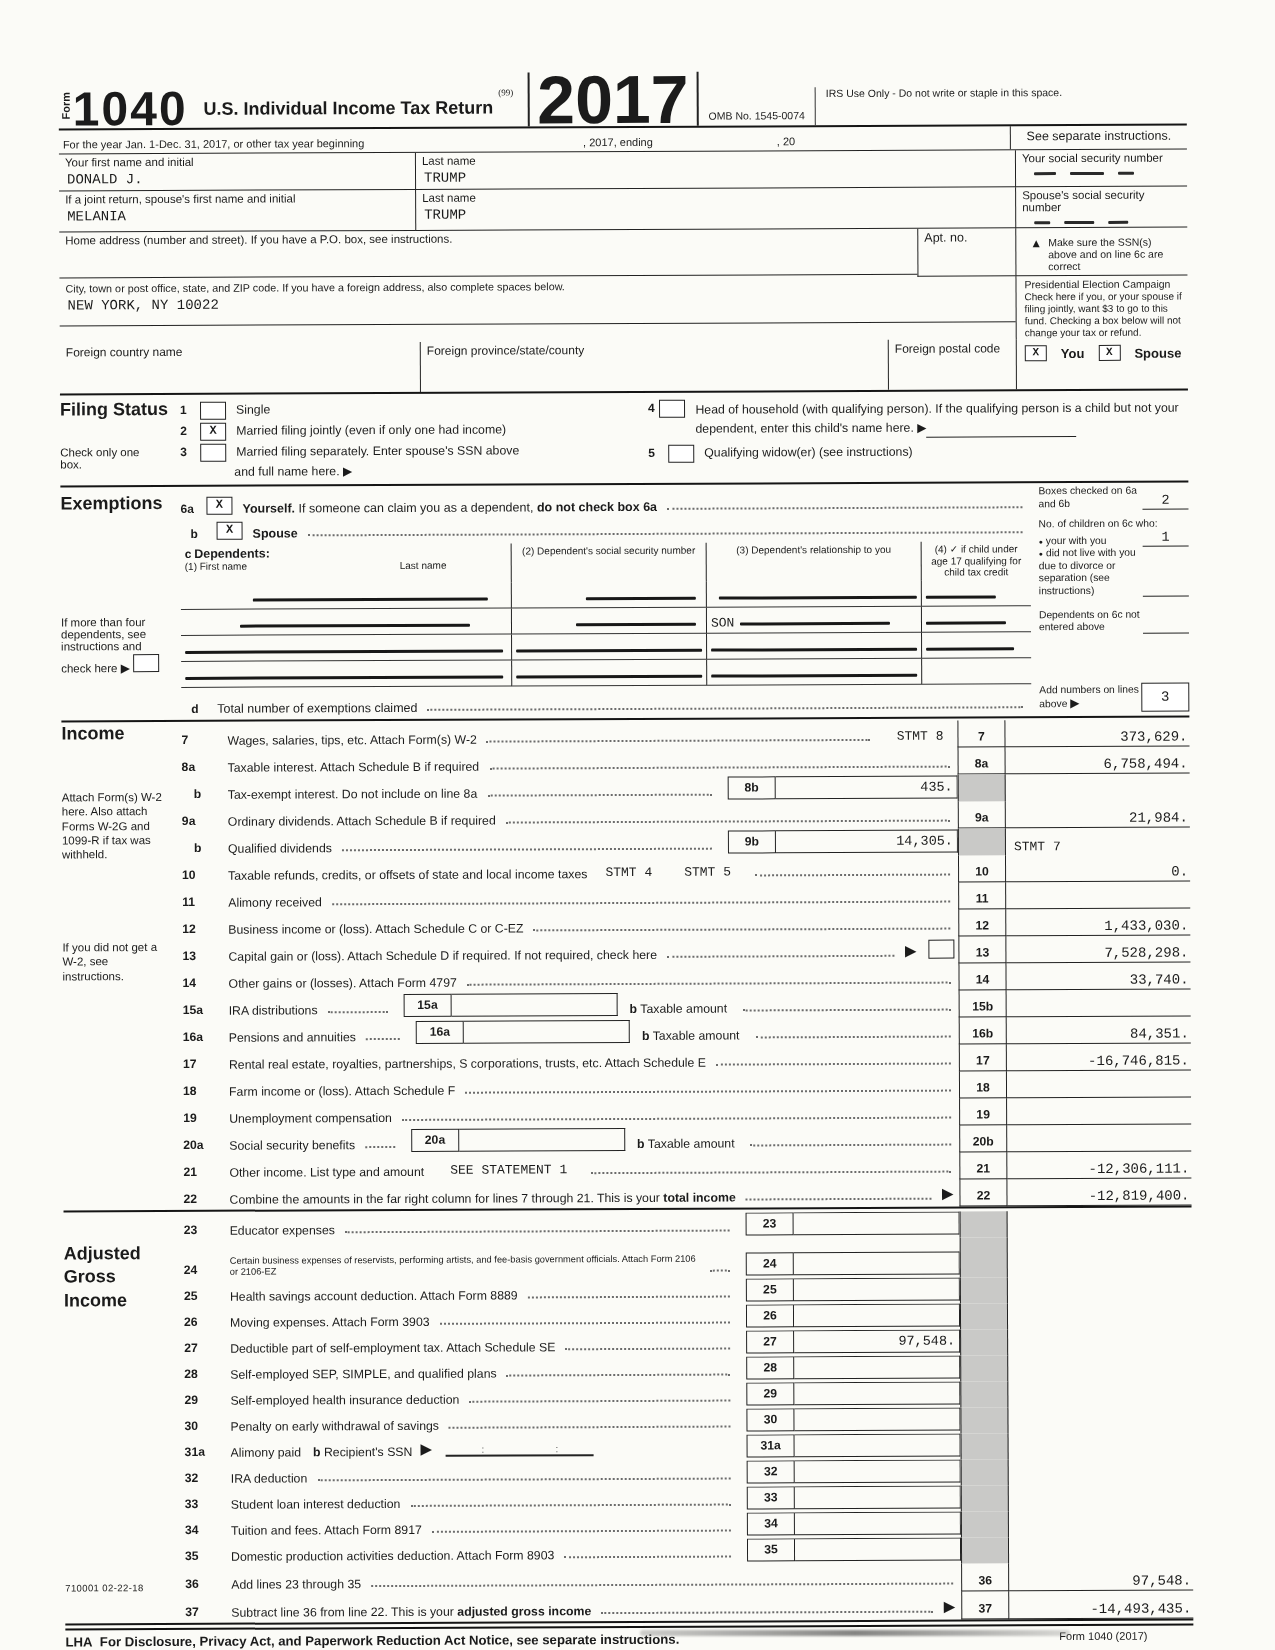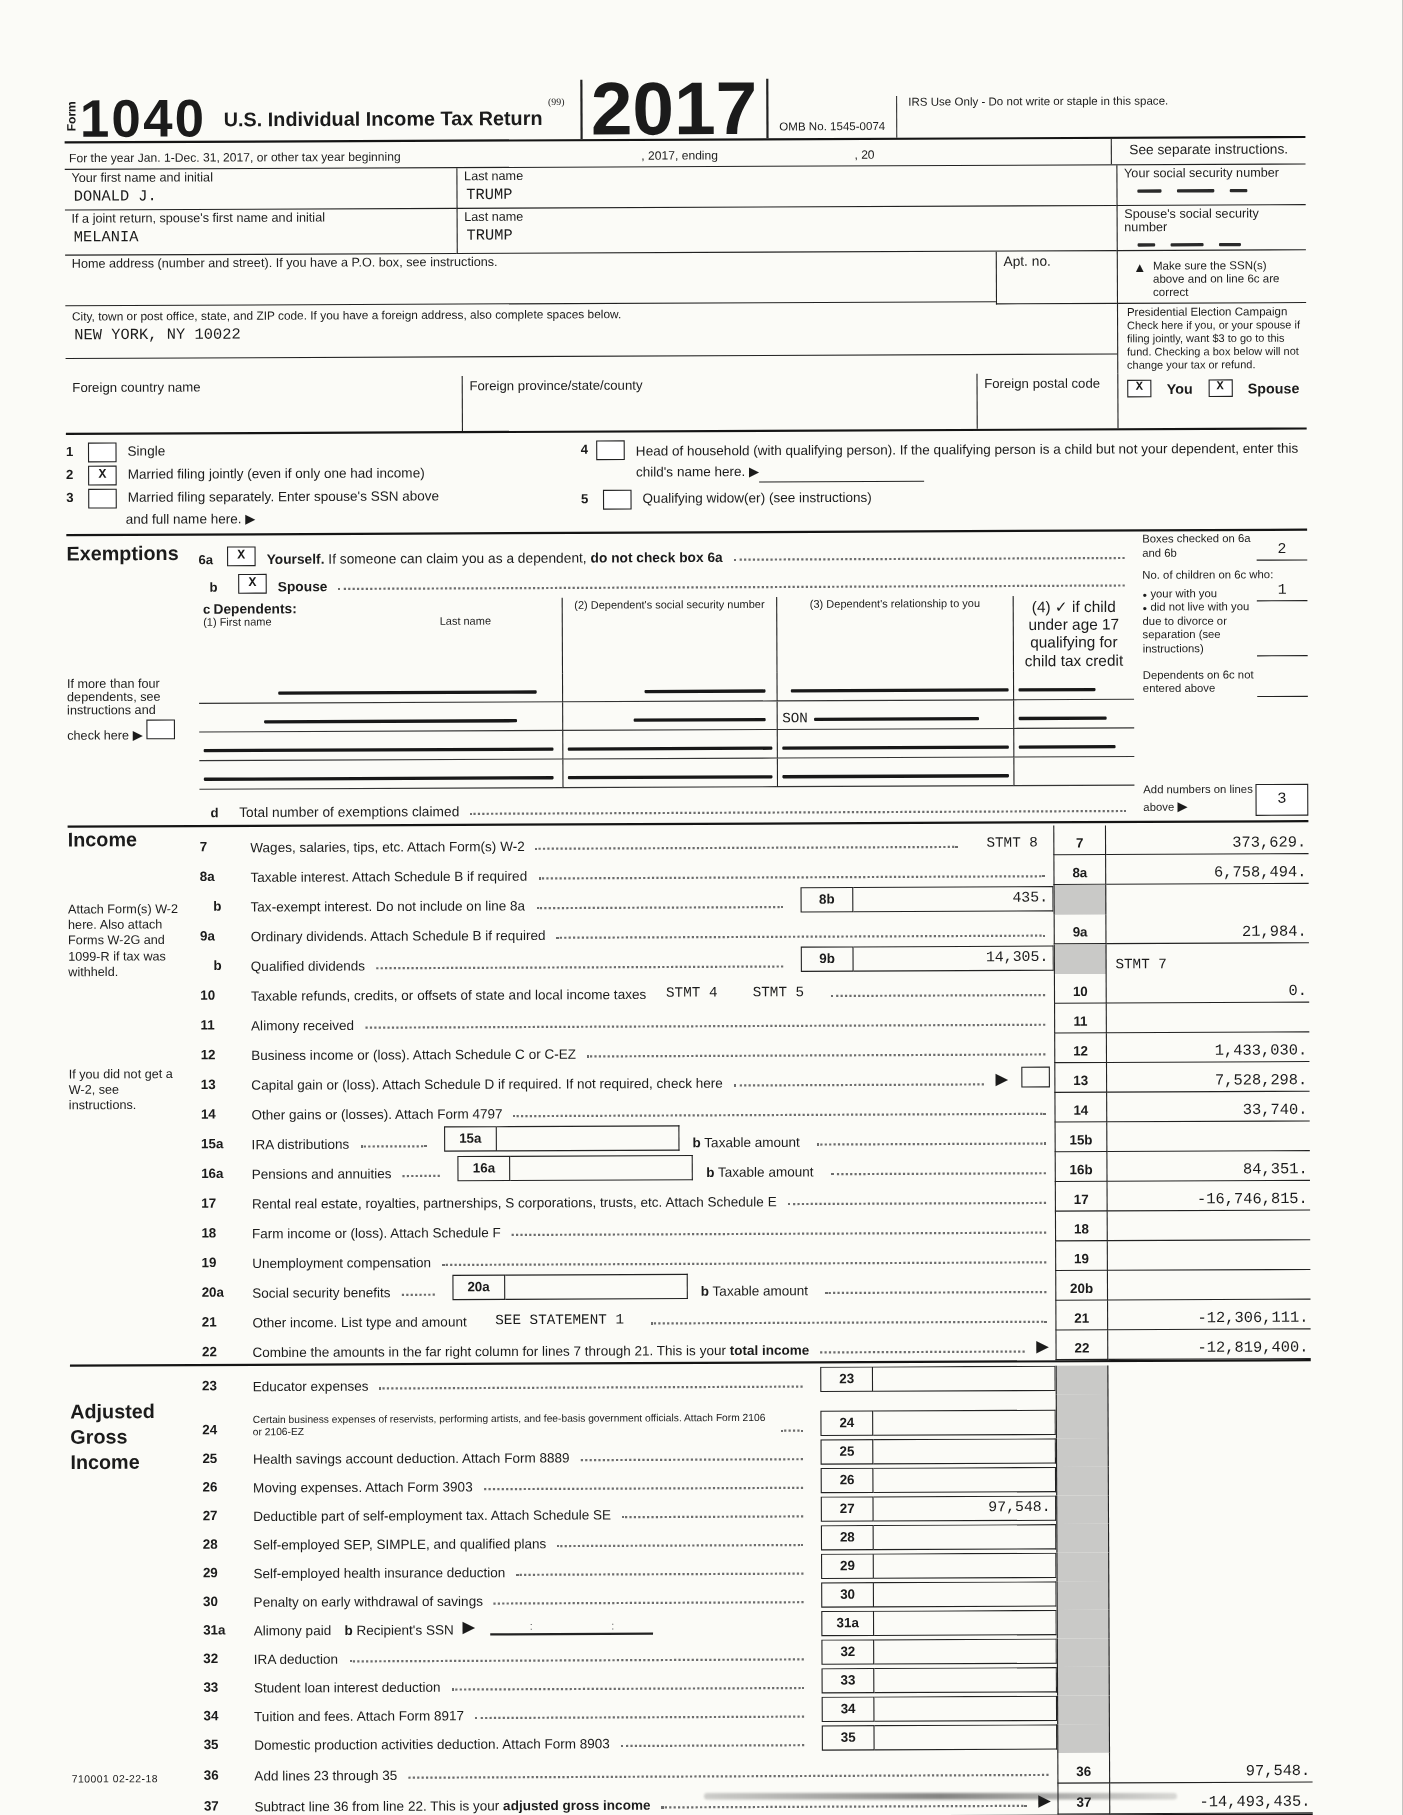--- a/index.html
+++ b/index.html
@@ -68,21 +68,21 @@
   .ex-side{position:absolute;left:0;top:6px;width:112px;}
   .more{font-size:11.5px;margin-top:102px;width:104px;}
   .more .cb{margin-top:2px;}
   .exrow{display:flex;align-items:flex-end;font-size:12.5px;height:25px;}
   .exnum{width:26px;font-weight:bold;font-size:12px;}
   .exrow .cb{margin:0 10px 1px 0;}
   .lead{flex:1 1 18px;border-bottom:2px dotted #6c6c6c;margin:0 8px 4px 10px;min-width:12px;}
   .dept{margin-top:4px;}
   .dh{display:flex;font-size:10px;}
   .dh>div{box-sizing:border-box;padding:2px 4px;}
-  .dc1{width:330px;}.dc2{width:195px;text-align:center;}.dc3{width:215px;text-align:center;}.dc4{width:110px;text-align:center;font-size:14px;line-height:1.15;}
+  .dc1{width:330px;}.dc2{width:195px;text-align:center;}.dc3{width:215px;text-align:center;}.dc4{width:110px;text-align:center;font-size:10px;line-height:1.15;}
   .dc2,.dc3,.dc4{border-left:1.5px solid #222;}
   .dc1 .c1b{margin-left:150px;}
   .dr{display:flex;height:26px;}
   .dr>div{box-sizing:border-box;border-bottom:1.5px solid #333;display:flex;align-items:flex-end;padding:0 4px;}
   .redact{height:3px;background:#181818;border-radius:1px;margin-bottom:7px;}
   .depval{font-size:13px;padding-bottom:2px;}
   .exnotes{position:absolute;right:0;top:2px;bottom:4px;width:150px;font-size:10.3px;line-height:1.2;}
   .note{display:flex;align-items:flex-end;}
   .nlab{flex:1;}
   .nv{width:46px;border-bottom:1.5px solid #222;text-align:center;font-size:13.5px;}
@@ -187,21 +187,21 @@
               <span class="dash" style="width:16px"></span>
               <span class="dash" style="width:30px"></span>
               <span class="dash" style="width:20px"></span>
             </div>
       </div>
     </div>
     <div class="idrow">
       <div class="cell bb" style="flex:1;height:46px">
         <div class="lab">Home address (number and street). If you have a P.O. box, see instructions.</div>
       </div>
-      <div class="cell bb vl" style="width:110px">
+      <div class="cell bb vl" style="width:98px">
         <div class="lab" style="font-size:12.5px">Apt. no.</div>
       </div>
       <div class="cell bb vl rc">
         <div class="warn">
           <span class="tri">▲</span>
           <span style="flex:1">Make sure the SSN(s) above and on line 6c are correct</span>
         </div>
       </div>
     </div>
     <div class="idrow">
@@ -229,20 +229,24 @@
           <span class="cb cbs tv">X</span>
           <span class="yslab">You</span>
           <span class="cb cbs tv">X</span>
           <span class="yslab">Spouse</span>
         </div>
       </div>
     </div>
   </div>
 
   <div class="fsblock">
+    <div class="fs-side">
+      <div class="sech">Filing Status</div>
+      <div class="sidenote">Check only one box.</div>
+    </div>
     <div class="fs-l">
       <div class="opt">
         <span class="onum">1</span>
         <span class="cb tv"></span>
         <span class="olab">Single</span>
       </div>
       <div class="opt">
         <span class="onum">2</span>
         <span class="cb tv">X</span>
         <span class="olab">Married filing jointly (even if only one had income)</span>

